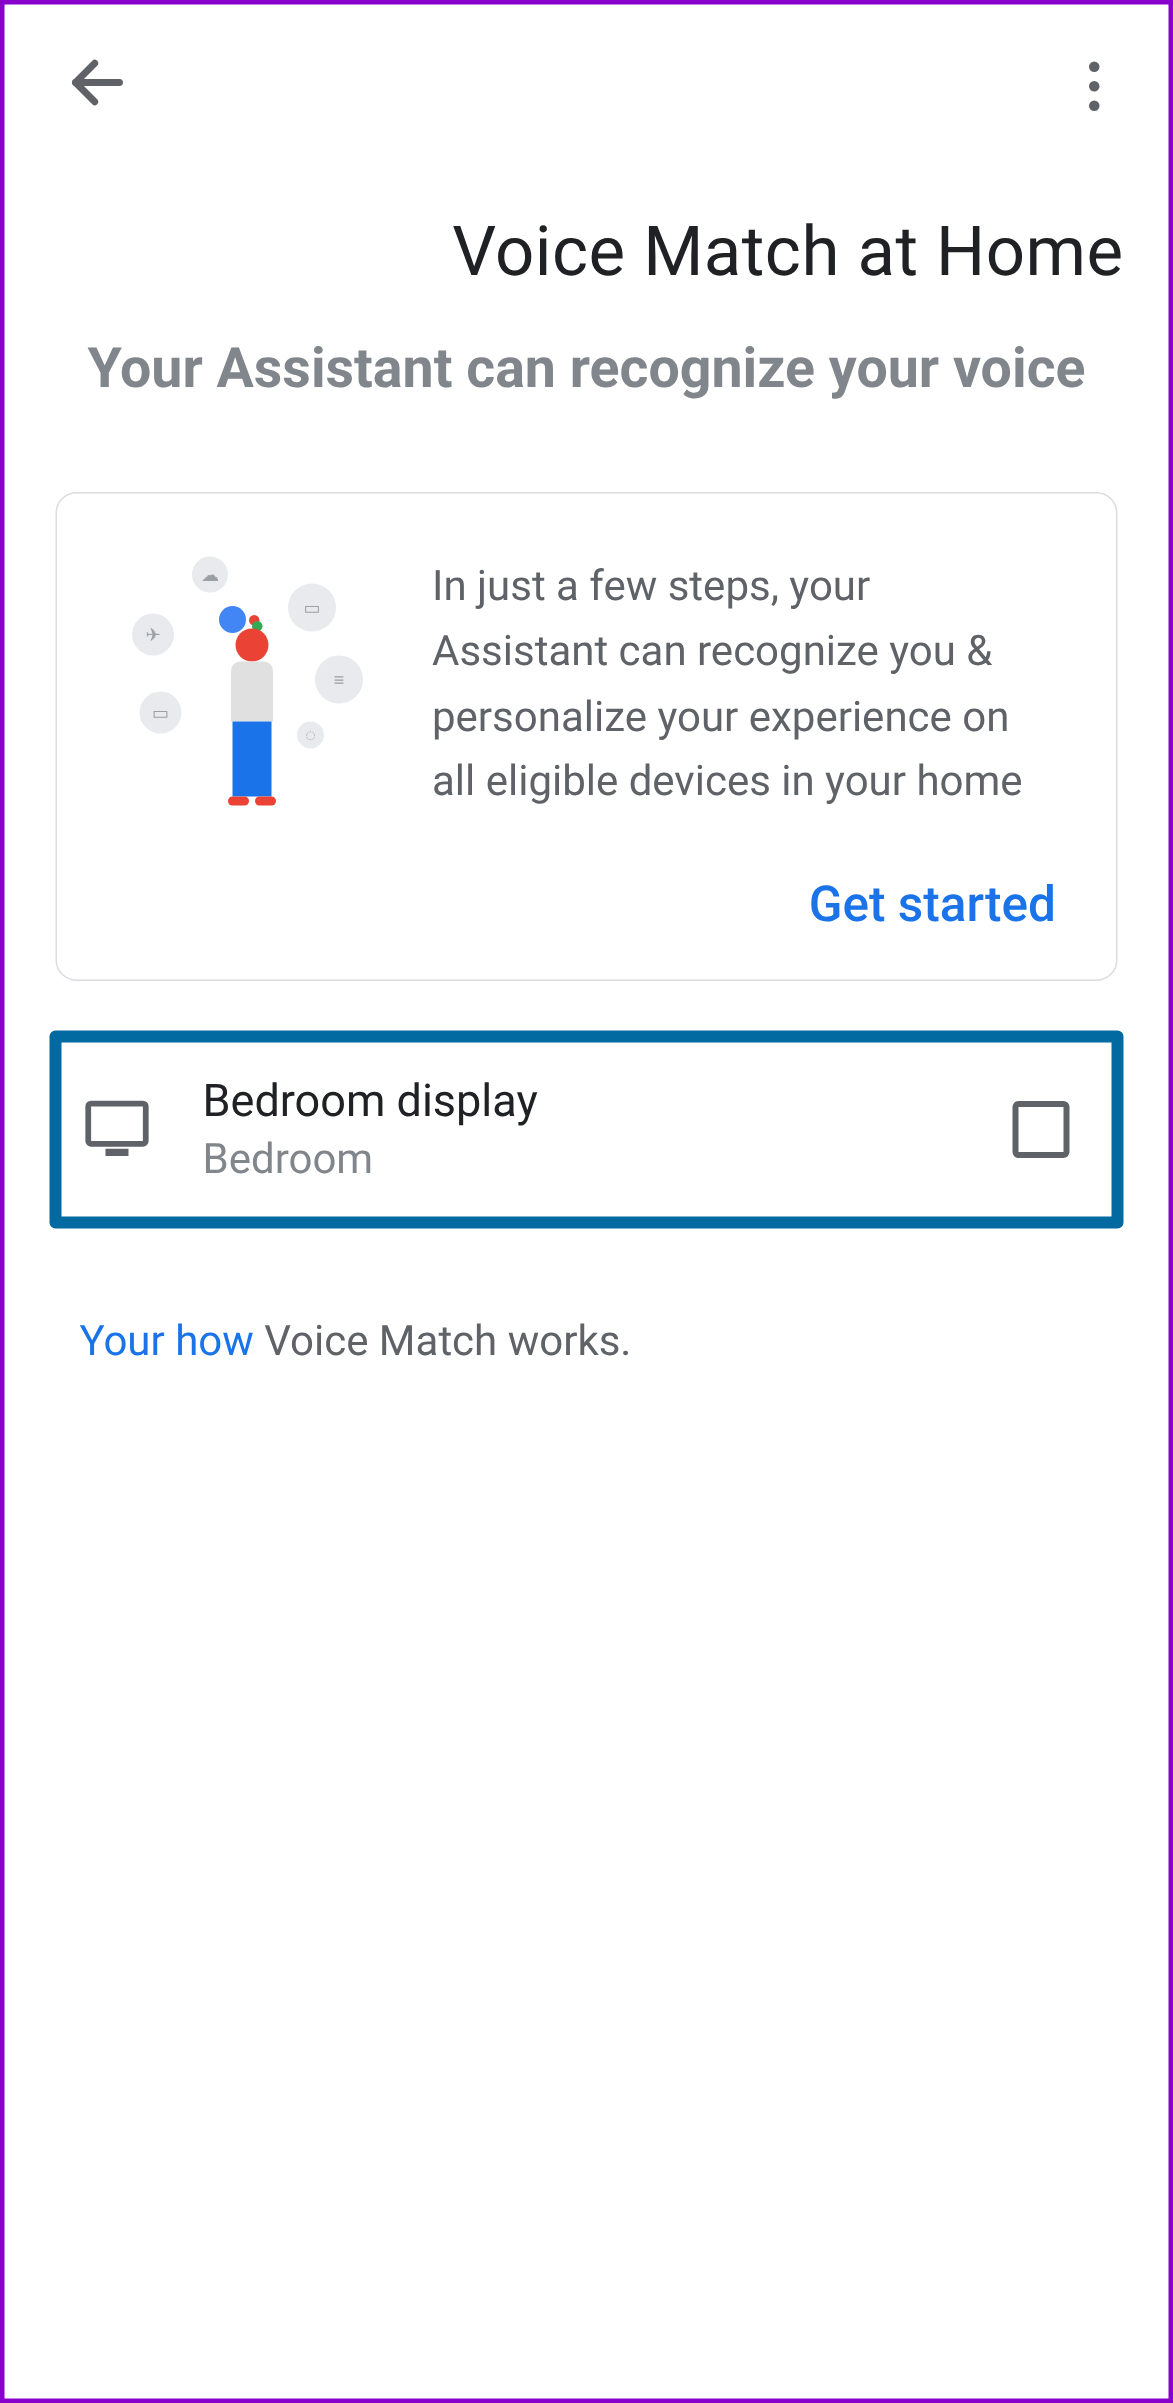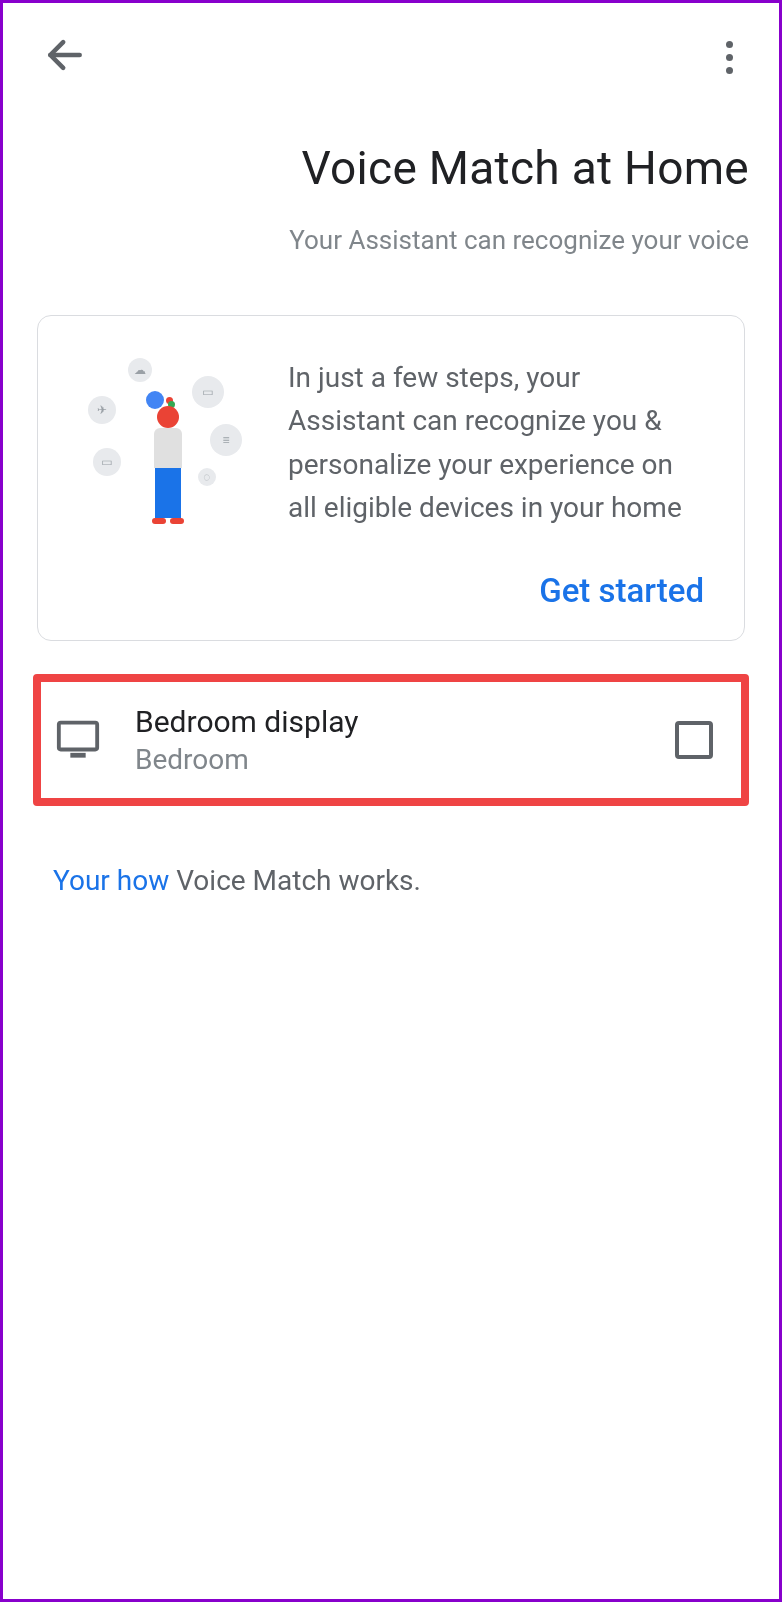--- a/index.html
+++ b/index.html
@@ -49,25 +49,25 @@
     .page-title {
       text-align: right;
       font-size: 46px;
       font-weight: 400;
       color: #202124;
       margin: 40px 30px 30px 30px;
       letter-spacing: 0.3px;
     }
     
     .page-subtitle {
-      text-align: right;
-      font-size: 26px;
+      text-align: center;
+      font-size: 37px;
       color: #80868b;
       margin: 0 30px 60px 30px;
-      font-weight: 400;
+      font-weight: 700;
     }
     
     .card {
       margin: 0 34px;
       border: 1px solid #dadce0;
       border-radius: 14px;
       padding: 40px 40px 30px 40px;
       display: flex;
       flex-direction: column;
     }
@@ -186,21 +186,21 @@
       color: #1a73e8;
       font-weight: 500;
       cursor: pointer;
       background: none;
       border: none;
       font-family: inherit;
     }
     
     .device-item {
       margin: 33px 30px 0 30px;
-      border: 8px solid #ef4444;
+      border: 8px solid #0369a1;
       border-radius: 4px;
       display: flex;
       align-items: center;
       padding: 22px 28px 22px 14px;
       gap: 34px;
     }
     
     .device-icon {
       color: #5f6368;
       flex-shrink: 0;

